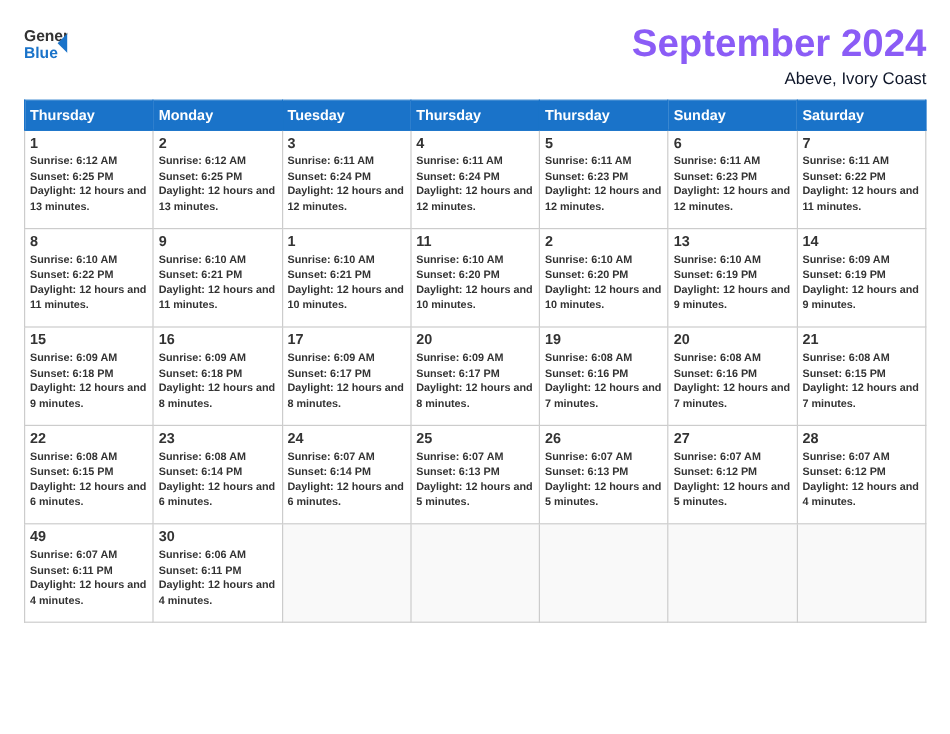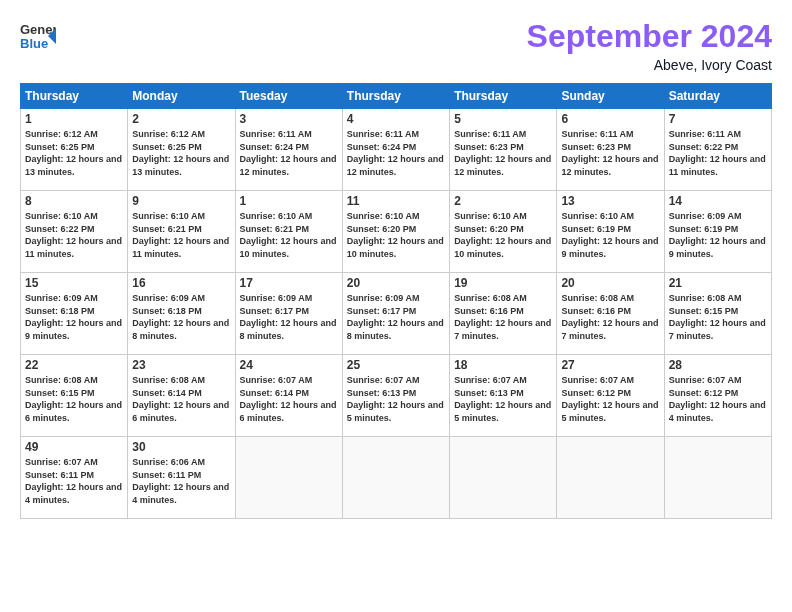--- a/index.html
+++ b/index.html
@@ -211,21 +211,21 @@
           </td>
           <td>
             <span class="day-num">24</span>
             <div class="day-info">Sunrise: 6:07 AM<br>Sunset: 6:14 PM<br>Daylight: 12 hours and 6 minutes.</div>
           </td>
           <td>
             <span class="day-num">25</span>
             <div class="day-info">Sunrise: 6:07 AM<br>Sunset: 6:13 PM<br>Daylight: 12 hours and 5 minutes.</div>
           </td>
           <td>
-            <span class="day-num">18</span>
+            <span class="day-num">26</span>
             <div class="day-info">Sunrise: 6:07 AM<br>Sunset: 6:13 PM<br>Daylight: 12 hours and 5 minutes.</div>
           </td>
           <td>
             <span class="day-num">27</span>
             <div class="day-info">Sunrise: 6:07 AM<br>Sunset: 6:12 PM<br>Daylight: 12 hours and 5 minutes.</div>
           </td>
           <td>
             <span class="day-num">28</span>
             <div class="day-info">Sunrise: 6:07 AM<br>Sunset: 6:12 PM<br>Daylight: 12 hours and 4 minutes.</div>
           </td>

